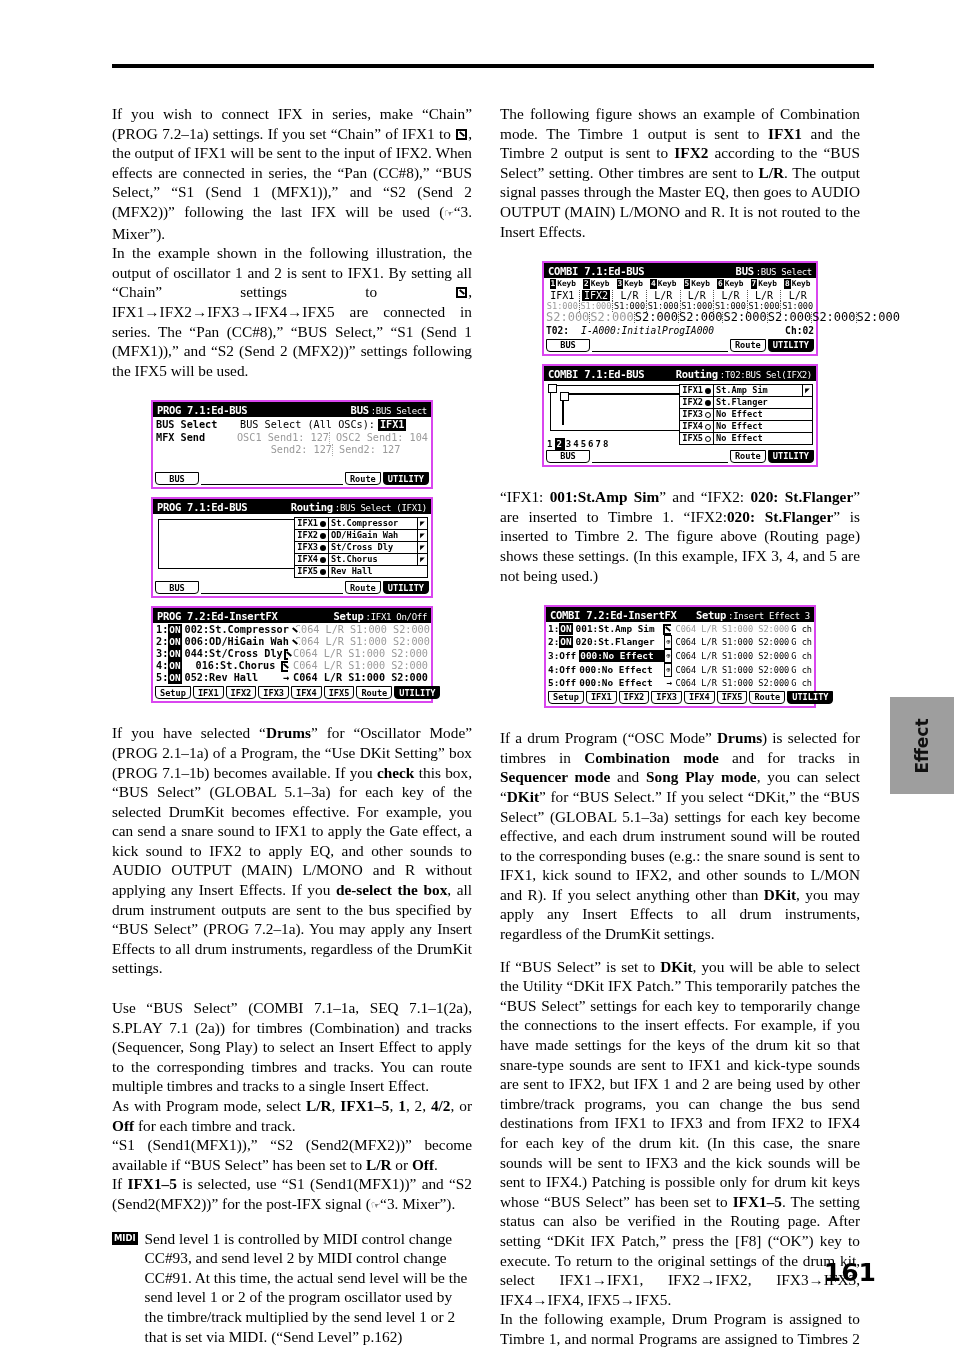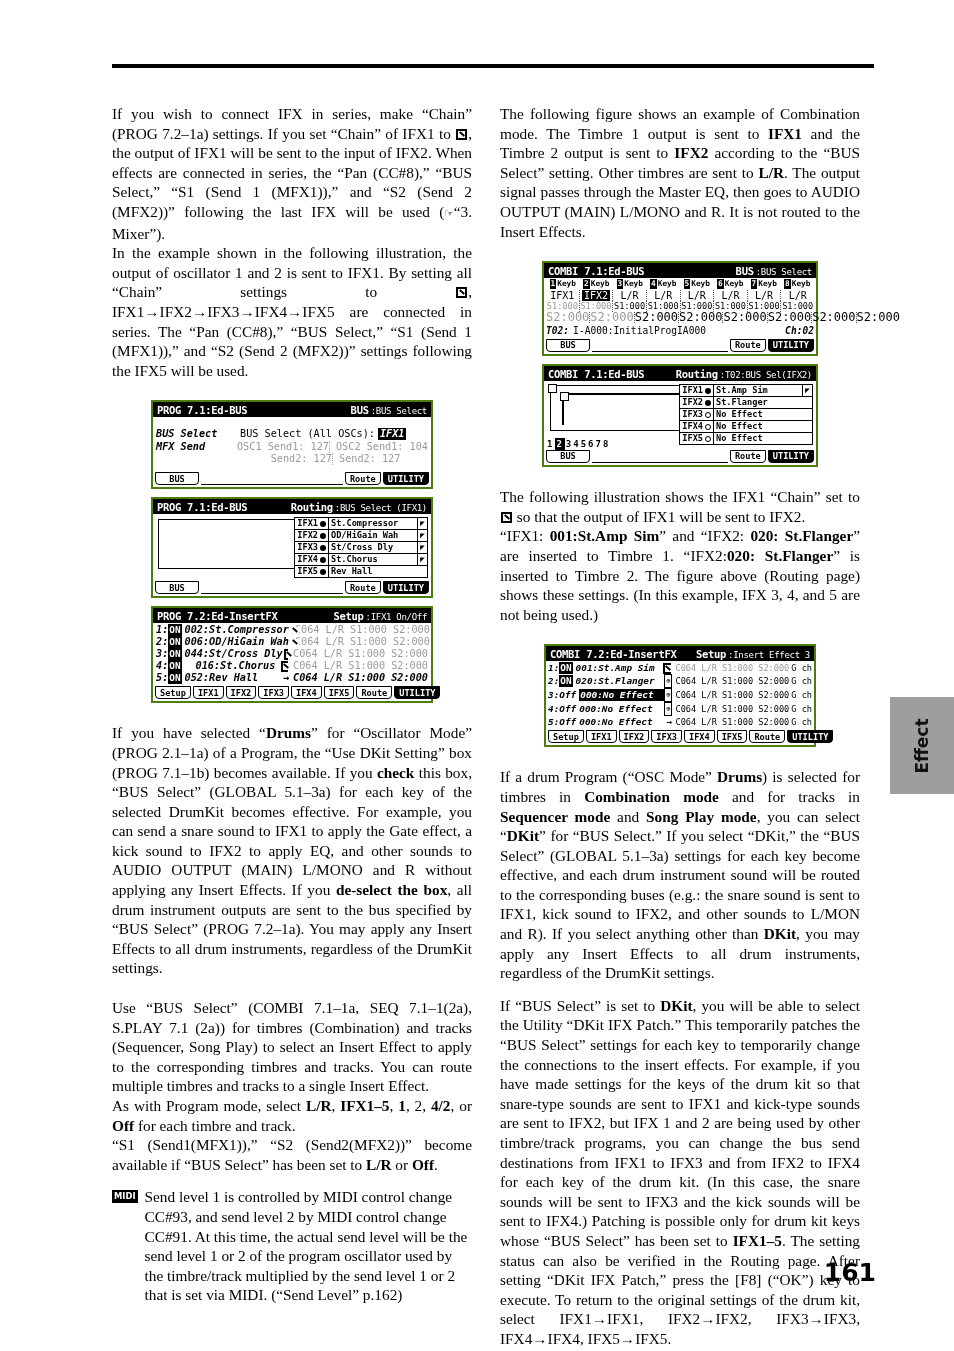--- a/index.html
+++ b/index.html
@@ -53,21 +53,21 @@
   .midi-badge{
     flex:0 0 auto;margin-top:3px;
     background:#000;color:#fff;font-family:"DejaVu Sans", sans-serif;
     font-size:8.4px;font-weight:bold;line-height:11px;
     padding:1px 2px;letter-spacing:0px;
   }
   .note-body{flex:1 1 auto;font-size:15.3px;line-height:19.6px;text-align:left;}
 
   
   .lcd{
-    border:2px solid #4d7c0f;background:#fff;
+    border:2px solid #d946ef;background:#fff;
     font-family:"DejaVu Sans Mono", monospace;
     color:#000;
     box-sizing:border-box;
     margin:0 auto;
     image-rendering:pixelated;
   }
   .lcd-title{
     background:#000;color:#fff;display:flex;align-items:center;
     height:15px;padding:0 4px;font-size:10.5px;font-weight:bold;
     letter-spacing:-0.3px;white-space:nowrap;
@@ -83,21 +83,21 @@
     border:1px solid #000;border-radius:0 0 4px 4px;
     padding:0 4px;display:flex;align-items:center;justify-content:center;
     background:#fff;line-height:1;
   }
   .tabb.inv{background:#000;color:#fff;}
   .tab-spacer{flex:1 1 auto;border-bottom:1px solid #000;}
 
   .row{display:flex;align-items:center;font-size:10.2px;line-height:12px;white-space:nowrap;}
   .inv{background:#000;color:#fff;}
   .ghost{color:#9a9a9a;}
-  .bold{font-weight:bold;font-style:italic;}
+  .bold{font-weight:bold;}
 
   
   .fxlist{border:1.5px solid #000;display:inline-block;background:#fff;}
   .fxrow{display:flex;align-items:center;font-size:8.6px;line-height:11px;border-bottom:1px solid #000;}
   .fxrow:last-child{border-bottom:none;}
   .fxrow .fxname{border-left:1px solid #000;padding:0 2px;min-width:84px;font-weight:bold;}
   .fxrow .fxlabel{padding:0 2px;font-weight:bold;}
   .dotF{width:6px;height:6px;border-radius:50%;background:#000;display:inline-block;margin-right:2px;}
   .dotO{width:6px;height:6px;border-radius:50%;border:1px solid #000;display:inline-block;margin-right:2px;box-sizing:border-box;}
   .arrowbox{width:9px;border-left:1px solid #000;text-align:center;font-size:8px;}
@@ -145,21 +145,21 @@
 
     <div class="lcd fig" style="width:282px;">
       <div class="lcd-title">
         <span>PROG 7.1:Ed-BUS</span>
         <span class="t-right">
           <span>BUS</span>
             <span class="t-small">:BUS Select</span>
         </span>
       </div>
       <div class="lcd-body" style="height:50px;">
-        <div class="row" style="margin-top:9px;">
+        <div class="row" style="">
           <span class="bold" style="width:84px;">BUS Select</span>
           <span>BUS Select (All OSCs):</span>
           <span class="inv bold" style="padding:0 2px;margin-left:3px;">IFX1</span>
         </div>
         <div class="row" style="margin-top:1px;">
           <span class="bold" style="width:84px;">MFX Send</span>
           <span class="ghost" style="width:92px;">OSC1 Send1: 127</span>
           <span class="ghost" style="border-left:1px dotted #aaa;padding-left:6px;">OSC2 Send1: 104</span>
         </div>
         <div class="row">
@@ -290,20 +290,21 @@
     <div class="gap-lg"></div>
 
     <p class="body">If you have selected “<b>Drums</b>” for “Oscillator Mode” (PROG 2.1–1a) of a Program, the “Use DKit Setting” box (PROG 7.1–1b) becomes available. If you <b>check</b> this box, “BUS Select” (GLOBAL 5.1–3a) for each key of the selected DrumKit becomes effective. For example, you can send a snare sound to IFX1 to apply the Gate effect, a kick sound to IFX2 to apply EQ, and other sounds to AUDIO OUTPUT (MAIN) L/MONO and R without applying any Insert Effects. If you <b>de-select the box</b>, all drum instrument outputs are sent to the bus specified by “BUS Select” (PROG 7.2–1a). You may apply any Insert Effects to all drum instruments, regardless of the DrumKit settings.</p>
 
     <div class="gap-lg"></div>
 
 
     <p class="body">Use “BUS Select” (COMBI 7.1–1a, SEQ 7.1–1(2a), S.PLAY 7.1 (2a)) for timbres (Combination) and tracks (Sequencer, Song Play) to select an Insert Effect to apply to the corresponding timbres and tracks. You can route multiple timbres and tracks to a single Insert Effect.</p>
     <p class="body">As with Program mode, select <b>L/R</b>, <b>IFX1–5</b>, <b>1</b>, 2, <b>4/2</b>, or <b>Off</b> for each timbre and track.</p>
     <p class="body">“S1 (Send1(MFX1)),” “S2 (Send2(MFX2))” become available if “BUS Select” has been set to <b>L/R</b> or <b>Off</b>.</p>
+    <p class="body">If <b>IFX1–5</b> is selected, use “S1 (Send1(MFX1))” and “S2 (Send2(MFX2))” for the post-IFX signal (<span class="hand">☞</span>“3. Mixer”).</p>
 
     <div class="gap"></div>
 
     <div class="note">
       <span class="midi-badge">MIDI</span>
       <span class="note-body">Send level 1 is controlled by MIDI control change CC#93, and send level 2 by MIDI control change CC#91. At this time, the actual send level will be the send level 1 or 2 of the program oscillator used by the timbre/track multiplied by the send level 1 or 2 that is set via MIDI. (“Send Level” p.162)</span>
     </div>
 
   </div>
 
@@ -381,21 +382,21 @@
           <div class="cell ghost">S2:000</div>
           <div class="cell">S2:000</div>
           <div class="cell">S2:000</div>
           <div class="cell">S2:000</div>
           <div class="cell">S2:000</div>
           <div class="cell">S2:000</div>
           <div class="cell">S2:000</div>
         </div>
         <div class="row" style="margin-top:2px;font-size:9.6px;">
           <span class="bold">T02:</span>
-          <span style="margin-left:4px;">I-A000:InitialProgIA000</span>
+          <span style="margin-left:12px;font-style:italic;">I-A000:InitialProgIA000</span>
           <span class="bold" style="margin-left:auto;">Ch:02</span>
         </div>
       </div>
       <div class="lcd-foot">
         <div class="tabb" style="min-width:34px;">BUS</div>
         <div class="tab-spacer"></div>
         <div class="tabb">Route</div>
         <div class="tabb inv">UTILITY</div>
       </div>
     </div>
@@ -458,21 +459,20 @@
       <div class="lcd-foot">
         <div class="tabb" style="min-width:34px;">BUS</div>
         <div class="tab-spacer"></div>
         <div class="tabb">Route</div>
         <div class="tabb inv">UTILITY</div>
       </div>
     </div>
 
     <div class="gap-lg"></div>
 
-    <p class="body">The following illustration shows the IFX1 “Chain” set to <span class="chk"></span> so that the output of IFX1 will be sent to IFX2.</p>
     <p class="body">“IFX1: <b>001:St.Amp Sim</b>” and “IFX2: <b>020: St.Flanger</b>” are inserted to Timbre 1. “IFX2:<b>020: St.Flanger</b>” is inserted to Timbre 2. The figure above (Routing page) shows these settings. (In this example, IFX 3, 4, and 5 are not being used.)</p>
 
     <div class="gap-lg"></div>
 
     <div class="lcd fig" style="width:272px;">
       <div class="lcd-title">
         <span>COMBI 7.2:Ed-InsertFX</span>
         <span class="t-right">
           <span>Setup</span>
             <span class="t-small">:Insert Effect 3</span>

